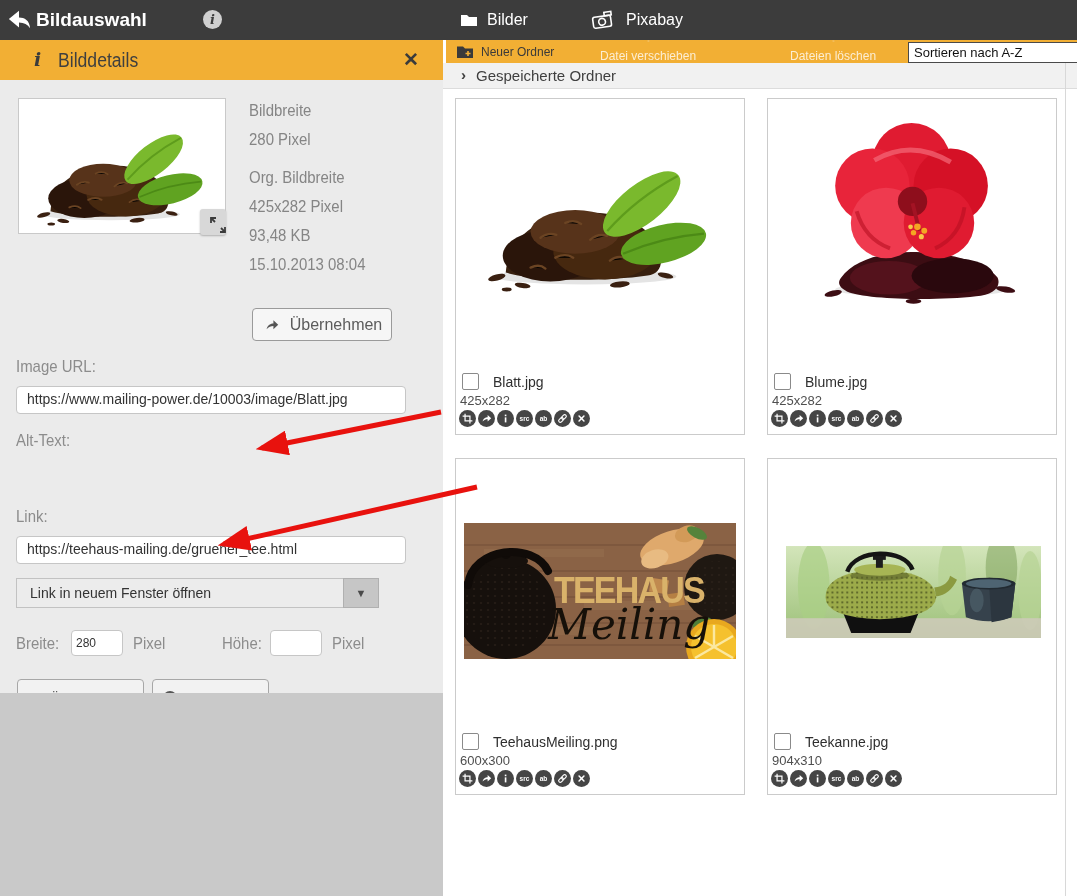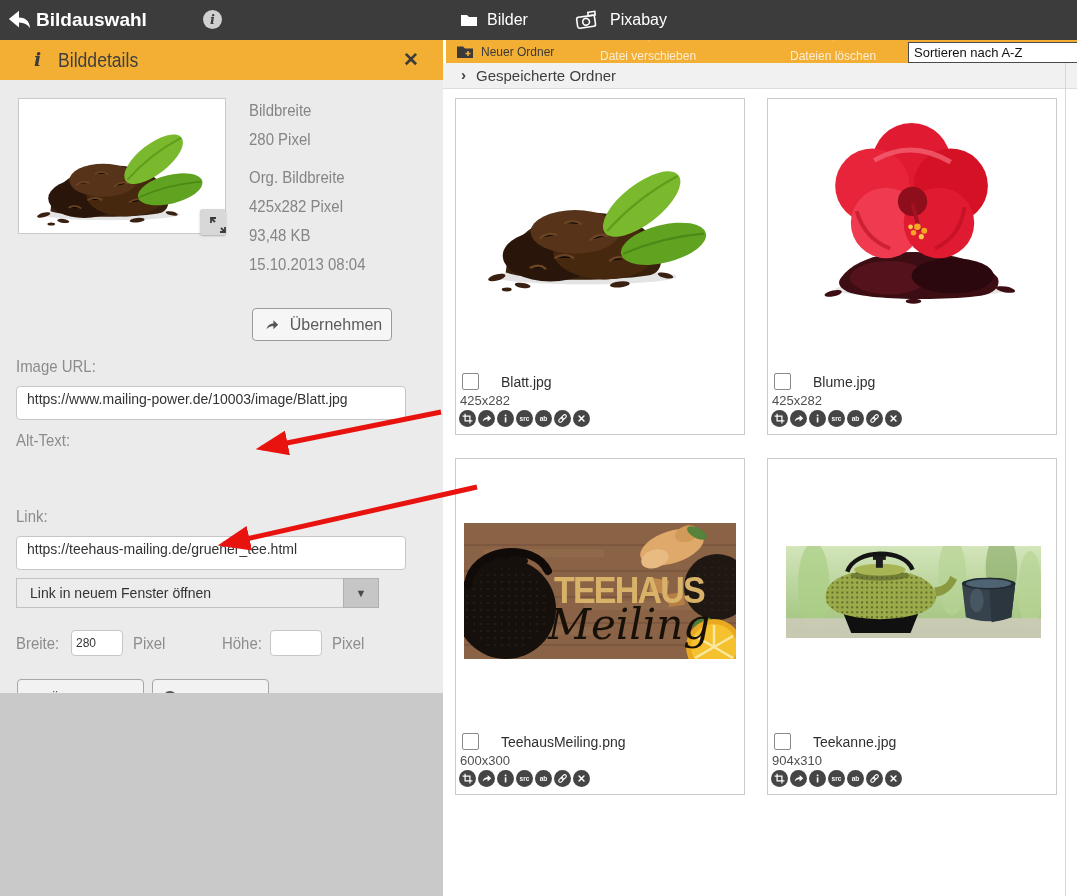--- a/index.html
+++ b/index.html
@@ -22,21 +22,21 @@
 
   .thumb-frame{position:absolute;left:18px;top:58px;width:206px;height:134px;background:#fff;border:1px solid #c9c9c9;}
   .thumb-frame svg{position:absolute;left:5px;top:3px;}
   .expand-btn{position:absolute;right:-1px;bottom:-2px;width:26px;height:26px;background:#d8d8d8;border-radius:3px;box-shadow:0 1px 2px rgba(0,0,0,.25);cursor:pointer;}
 
   .detail-line{position:absolute;left:249px;color:#858585;font-size:17px;}
 
   .apply-btn{position:absolute;left:252px;top:268px;width:138px;height:31px;background:#f6f6f6;border:1px solid #9a9a9a;border-radius:4px;display:flex;align-items:center;justify-content:center;gap:8px;color:#5b5b5b;font-size:16px;cursor:pointer;}
 
   .fld-label{position:absolute;left:16px;color:#8c8c8c;font-size:17px;}
-  .txt-input{position:absolute;left:16px;width:378px;height:24px;background:#fff;border:1px solid #c6c6c6;border-radius:4px;font-size:14px;color:#333;padding:0 0 8px 10px;font-family:"Liberation Sans",sans-serif;}
+  .txt-input{position:absolute;left:16px;width:378px;height:24px;background:#fff;border:1px solid #c6c6c6;border-radius:4px;font-size:14px;color:#333;padding:0 0 2px 10px;font-family:"Liberation Sans",sans-serif;}
   .alt-input{position:absolute;left:16px;top:420px;width:378px;height:25px;background:#fff;border:1px solid #3e7fc1;border-radius:4px;font-size:14px;color:#333;display:flex;align-items:center;padding-left:10px;}
   .caret{display:inline-block;width:1px;height:16px;background:#222;margin-left:2px;}
 
   .dropdown{position:absolute;left:16px;top:538px;width:364px;height:30px;cursor:pointer;}
   .dd-main{position:absolute;left:0;top:0;width:326px;height:28px;background:#ececec;border:1px solid #c2c2c2;border-right:none;display:flex;align-items:center;padding-left:13px;font-size:14px;color:#333;}
   .dd-arrow{position:absolute;left:327px;top:0;width:36px;height:30px;background:#c6c6c6;border:1px solid #b0b0b0;box-sizing:border-box;display:flex;align-items:center;justify-content:center;color:#4a4a4a;font-size:11px;}
 
   .size-input{position:absolute;width:42px;height:24px;background:#fff;border:1px solid #c6c6c6;border-radius:4px;font-size:12px;color:#333;padding:0 4px;font-family:"Liberation Sans",sans-serif;}
 
   .foot-btn{position:absolute;top:639px;height:36px;background:#f2f2f2;border:1px solid #a7a7a7;border-radius:4px;display:flex;align-items:center;justify-content:center;gap:8px;color:#5b5b5b;font-size:15px;cursor:pointer;}
@@ -52,21 +52,21 @@
   .sort-select{position:absolute;left:908px;top:42px;width:175px;height:19px;background:#fff;border:1px solid #4a4a4a;font-size:13px;color:#111;display:flex;align-items:center;padding-left:5px;cursor:pointer;}
 
   .folder-row{position:absolute;left:443px;top:63px;width:634px;height:25px;background:#f1f1f1;border-bottom:1px solid #dcdcdc;}
   .folder-row .chev{position:absolute;left:18px;top:3px;font-size:15px;font-weight:bold;color:#3f3f3f;}
   .folder-row .flabel{position:absolute;left:33px;top:4px;font-size:15px;color:#3f3f3f;}
   .right-divider{position:absolute;left:1065px;top:63px;width:1px;height:833px;background:#d8d8d8;}
 
   
   .card{position:absolute;width:288px;height:335px;background:#fff;border:1px solid #cbcbcb;}
   .card-img{position:absolute;}
-  .name-row{position:absolute;left:6px;top:274px;display:flex;align-items:center;gap:22px;}
+  .name-row{position:absolute;left:6px;top:274px;display:flex;align-items:center;gap:14px;}
   .cb{width:15px;height:15px;background:#fff;border:1px solid #8a8a8a;border-radius:2px;cursor:pointer;}
   .fname{font-size:14px;color:#2f2f2f;}
   .fsize{position:absolute;left:4px;top:294px;font-size:13px;color:#4f4f4f;}
   .actions{position:absolute;left:3px;top:311px;display:flex;gap:2px;}
   .icn{width:17px;height:17px;border-radius:50%;background:#454545;display:flex;align-items:center;justify-content:center;cursor:pointer;}
   .icn svg{display:block;}
   .icn .tiny{color:#fff;font-size:6.5px;font-weight:bold;letter-spacing:0;}
 
   
   .arrows{position:absolute;left:0;top:0;z-index:9;pointer-events:none;}
@@ -264,21 +264,21 @@
     </svg>
     <span class="title">Bildauswahl</span>
     <span class="abs" style="left:203px;top:10px;width:19px;height:19px;border-radius:50%;background:#d0d0d0;text-align:center;font:italic bold 13px 'DejaVu Serif',serif;color:#3c3c3c;line-height:19px;cursor:pointer;">i</span>
 
     <div class="tb-tab" style="left:460px">
       <svg width="18" height="15" viewBox="0 0 18 15">
         <path d="M1 2 h6 l2 2 h8 v9 H1 Z" fill="#fff"></path>
       </svg>
       <span>Bilder</span>
     </div>
-    <div class="tb-tab" style="left:575px">
+    <div class="tb-tab" style="left:591px">
       <svg width="26" height="20" viewBox="0 0 26 20">
         <g transform="rotate(-8 13 11)" stroke="#fff" stroke-width="1.6" fill="none">
           <rect x="2" y="6" width="18" height="11" rx="2"></rect>
           <circle cx="11" cy="11.5" r="3.4"></circle>
           <rect x="14" y="2.5" width="7" height="3.4"></rect>
         </g>
       </svg>
       <span>Pixabay</span>
     </div>
   </div>

